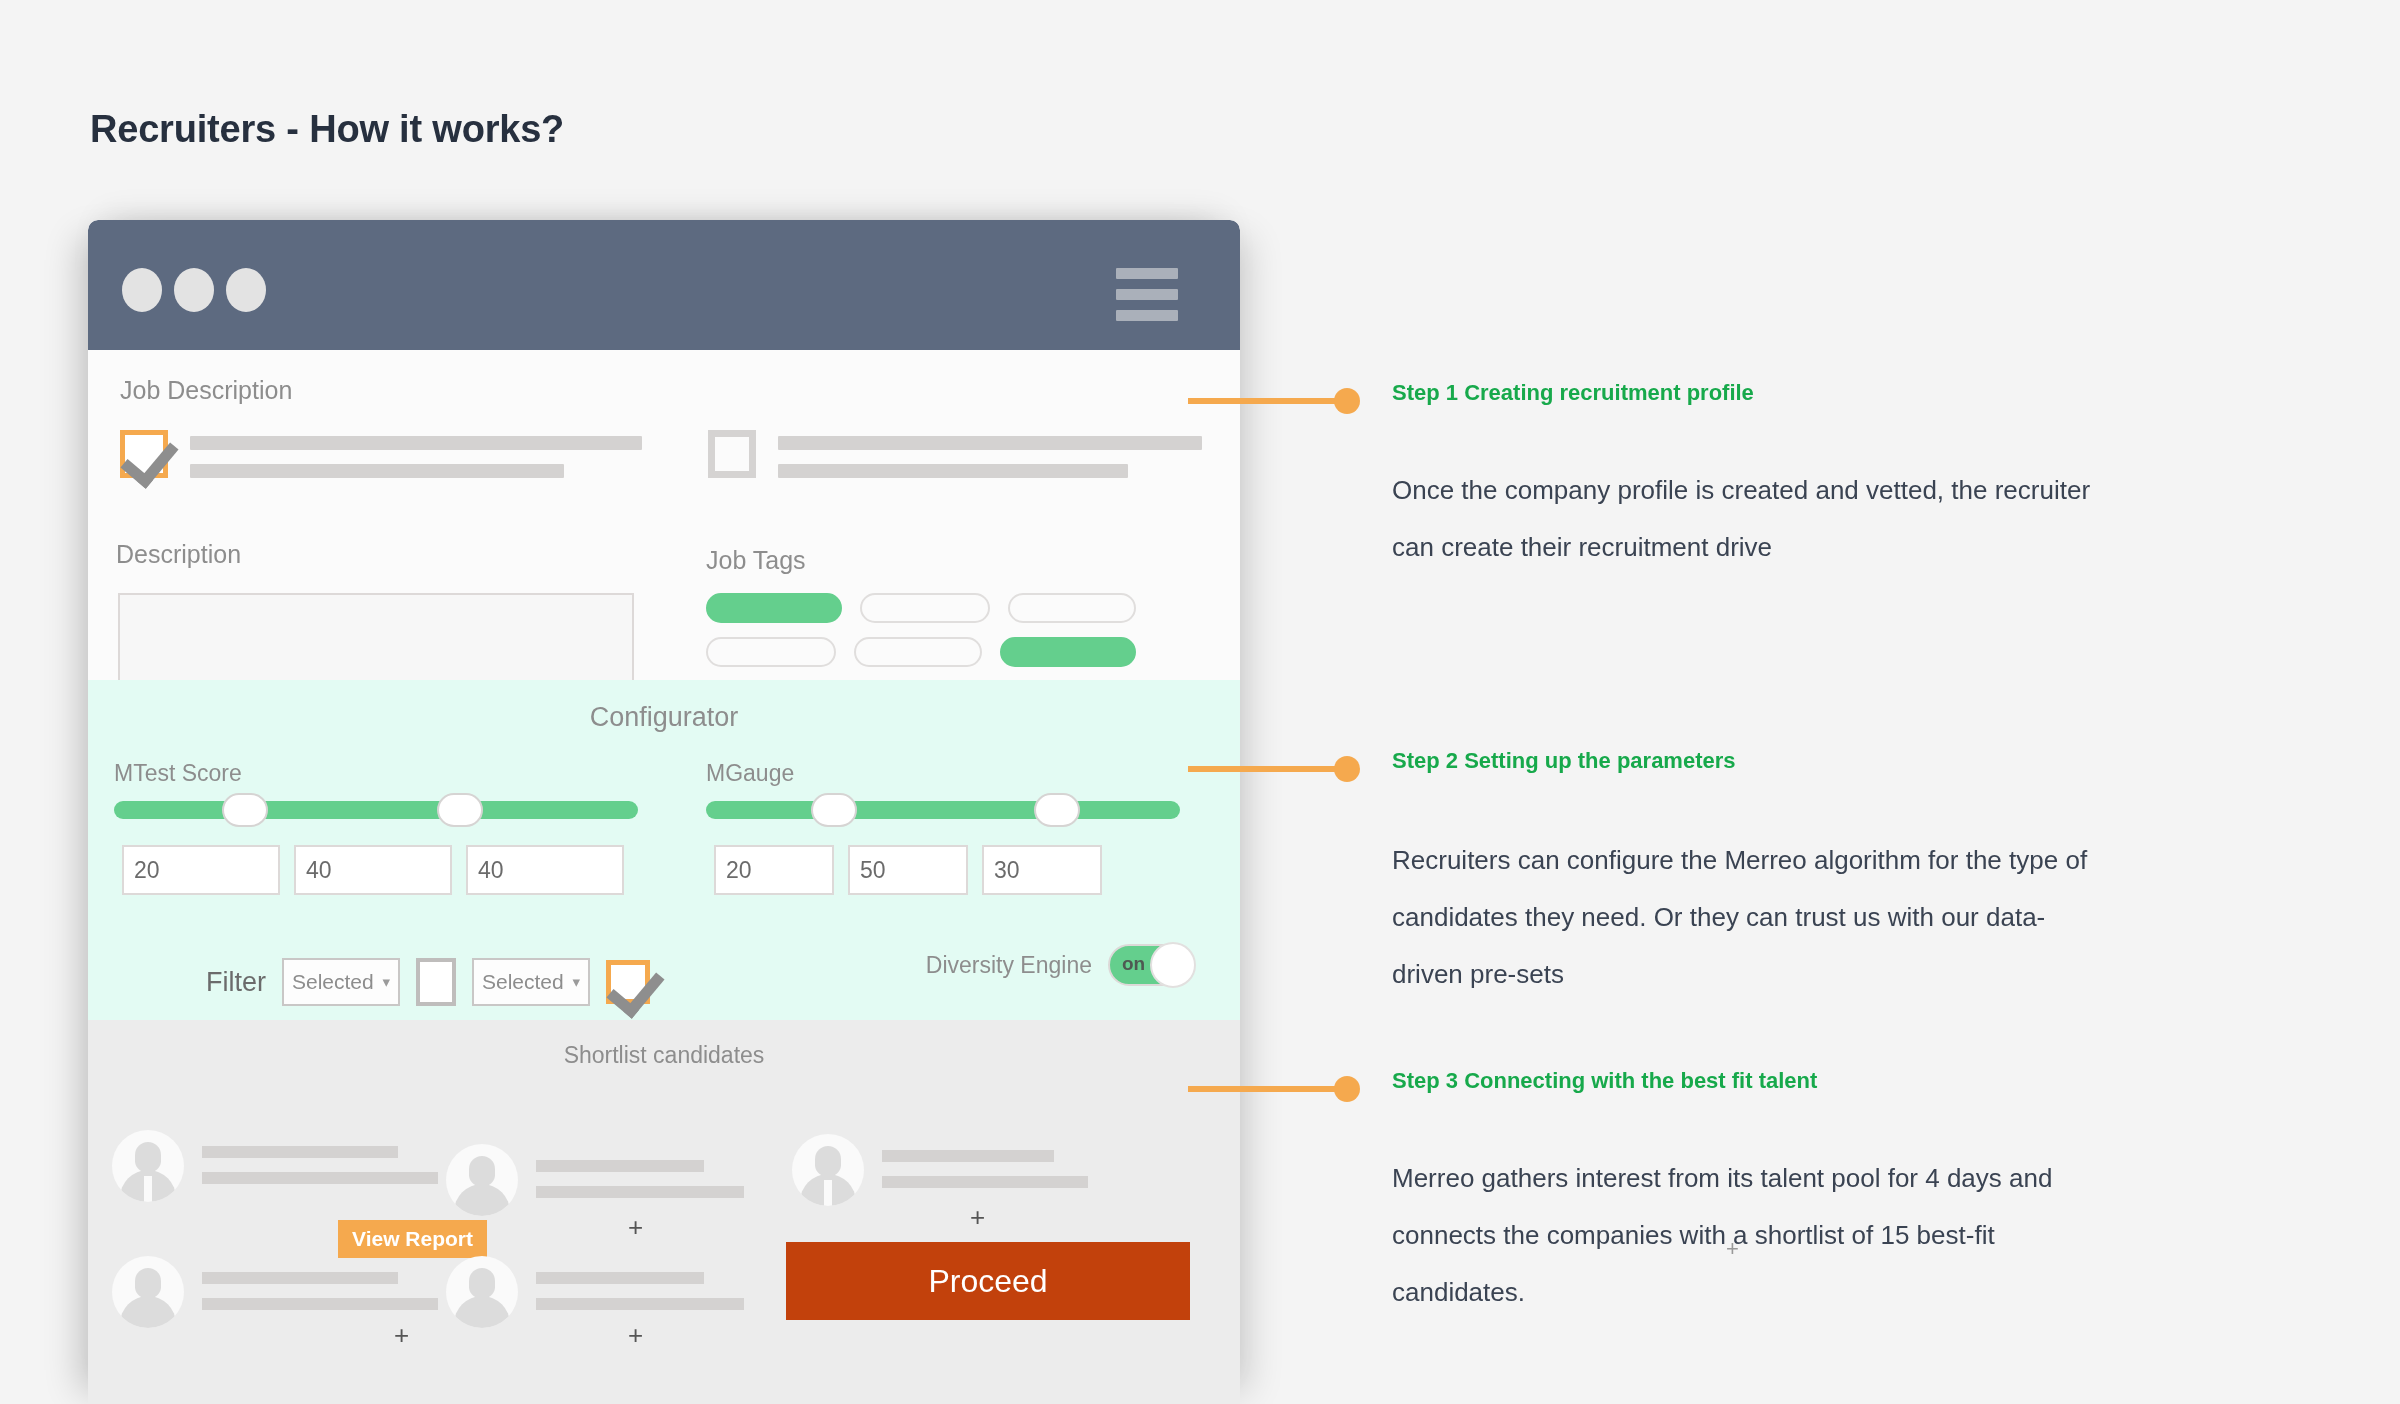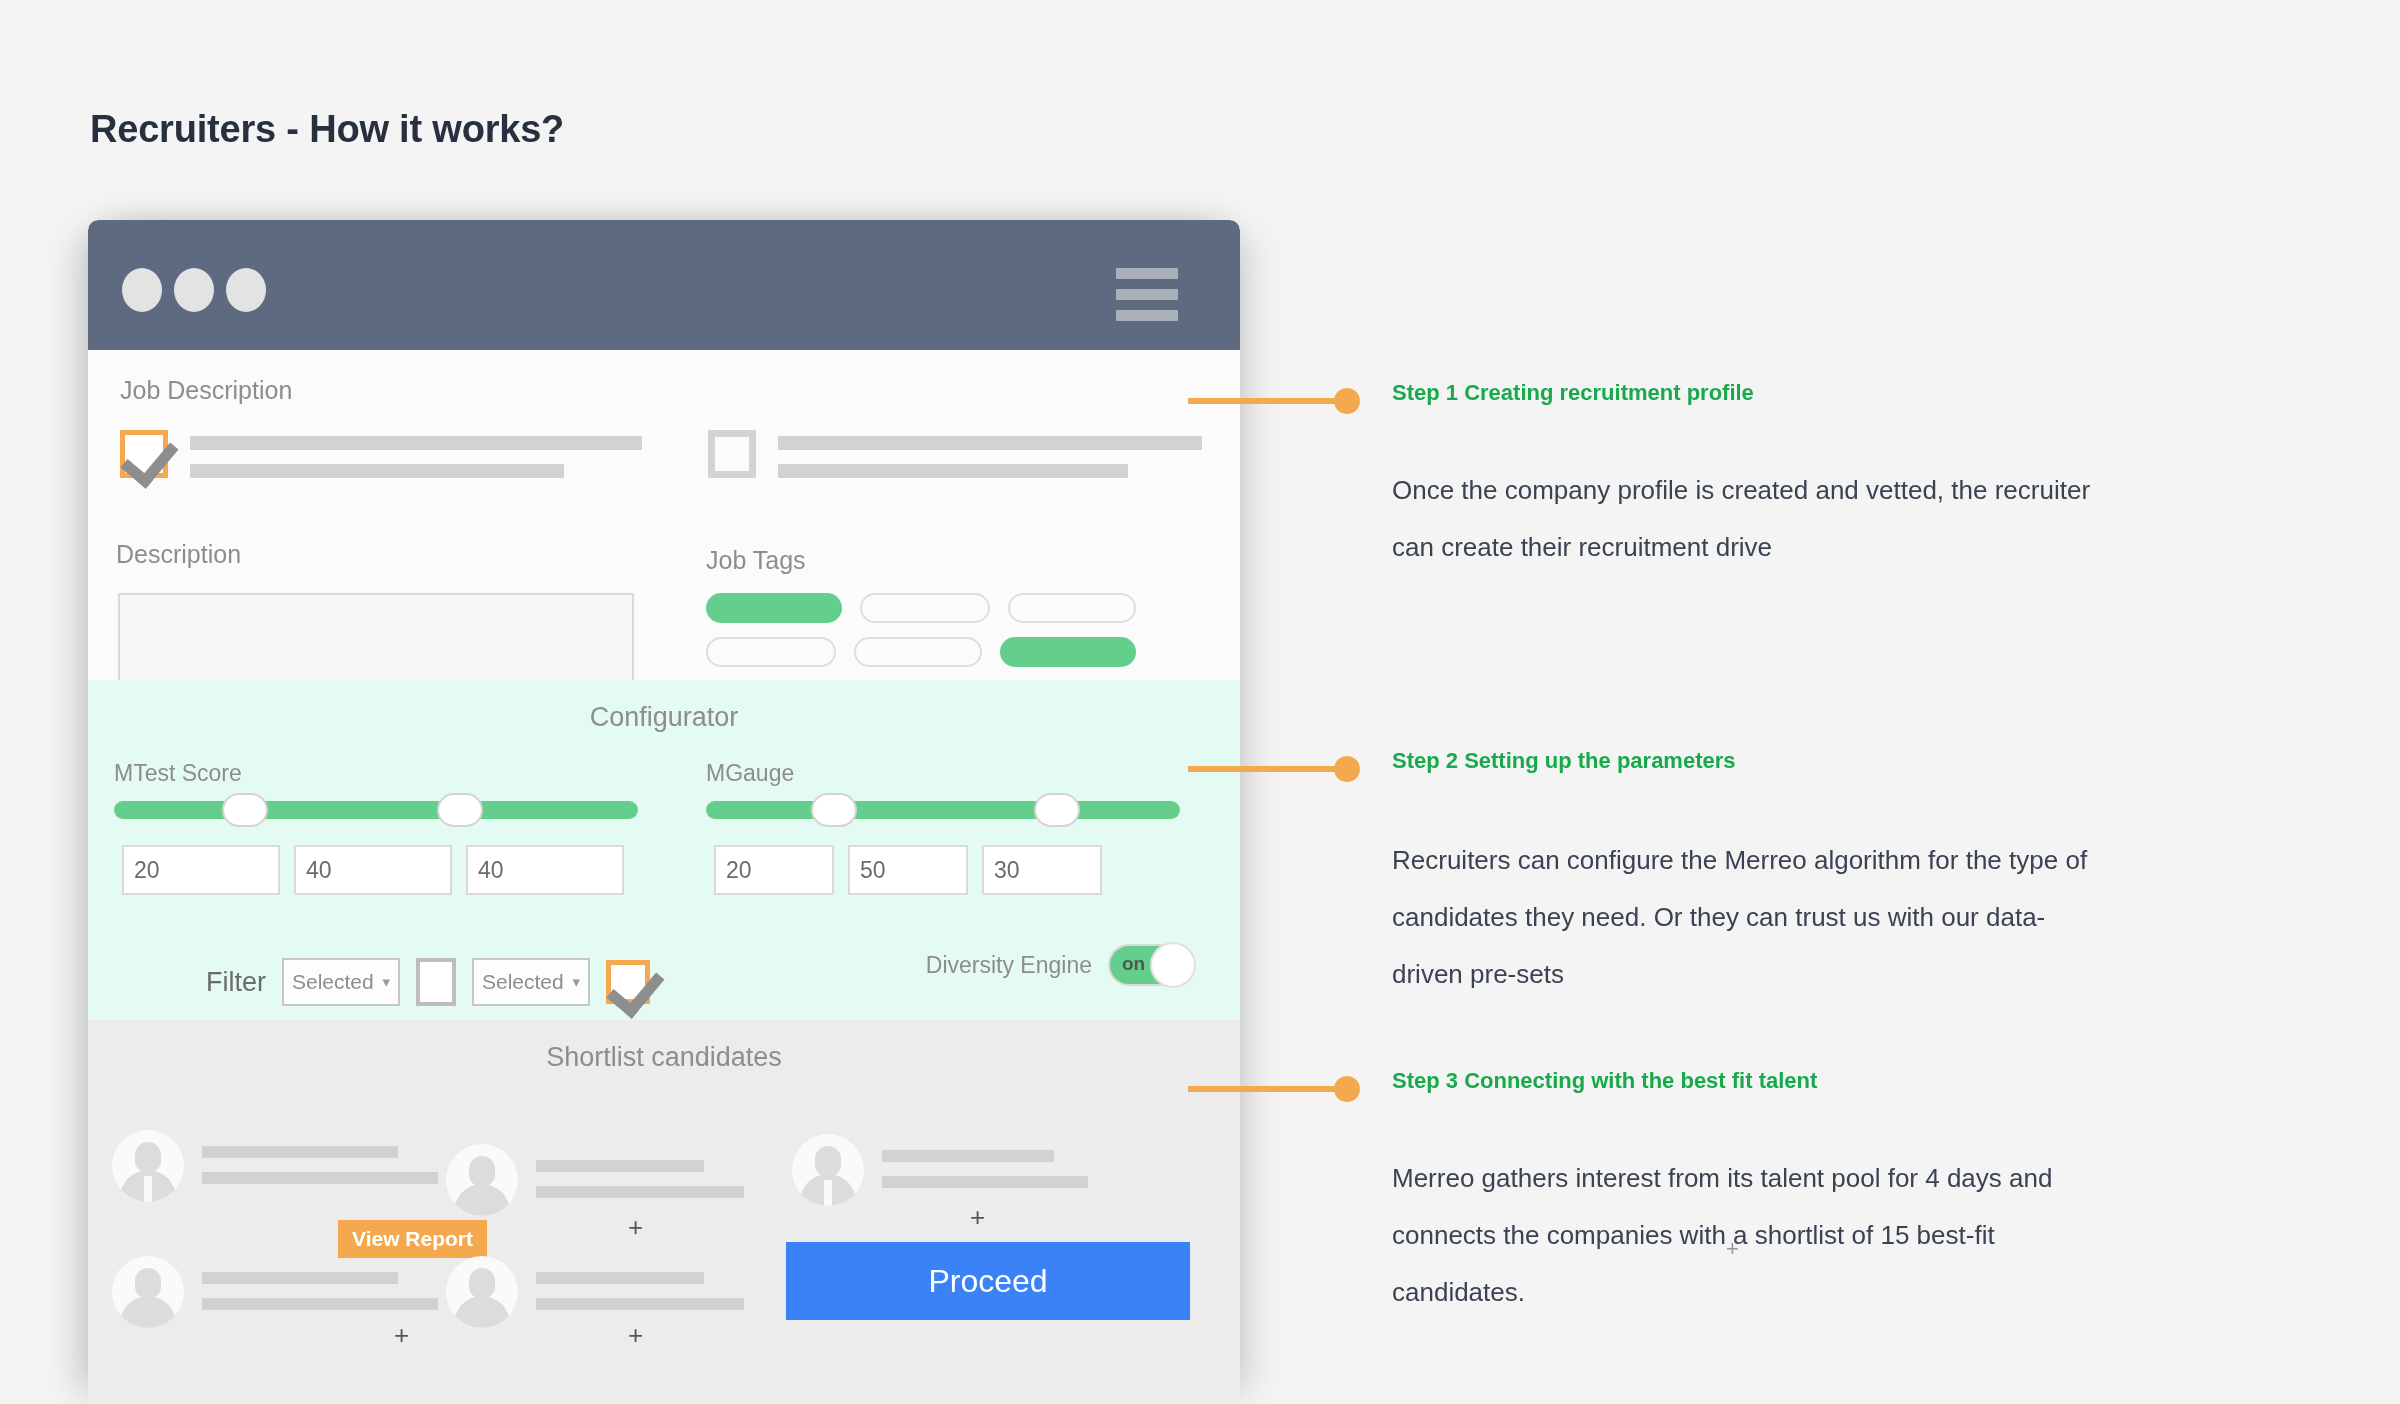--- a/index.html
+++ b/index.html
@@ -159,21 +159,21 @@
   .toggle .tknob {
     position: absolute; right: -4px; top: -4px;
     width: 46px; height: 46px; border-radius: 50%;
     background: #ffffff; border: 2px solid #e2e0df;
   }
 
   
   .sec-short { background: #ececec; height: 392px; position: relative; }
   .short-title {
     position: absolute; left: 0; right: 0; top: 22px;
-    text-align: center; color: #8d8d8d; font-size: 27px;
+    text-align: center; color: #8d8d8d; font-size: 23px;
   }
   .cand {
     position: absolute; display: flex; align-items: flex-start;
   }
   .avatar {
     width: 72px; height: 72px; border-radius: 50%;
     background: #fafafa; position: relative; overflow: hidden;
     flex: 0 0 auto;
   }
   .avatar .head {
@@ -194,21 +194,21 @@
   .cband { height: 12px; background: #d4d2d1; margin-bottom: 14px; }
   .cand-plus {
     position: absolute; color: #555; font-size: 26px;
   }
   .view-report {
     position: absolute; background: #f5a94e; color: #ffffff;
     font-size: 21px; font-weight: 700; padding: 7px 14px;
     white-space: nowrap;
   }
   .proceed {
-    position: absolute; background: #3b82f6; color: #ffffff;
+    position: absolute; background: #c2410c; color: #ffffff;
     font-size: 32px; display: flex; align-items: center;
     justify-content: center;
   }
 
   
   .step { position: absolute; }
   .connector {
     position: absolute; height: 6px; background: #f5a94e;
   }
   .bullet {

